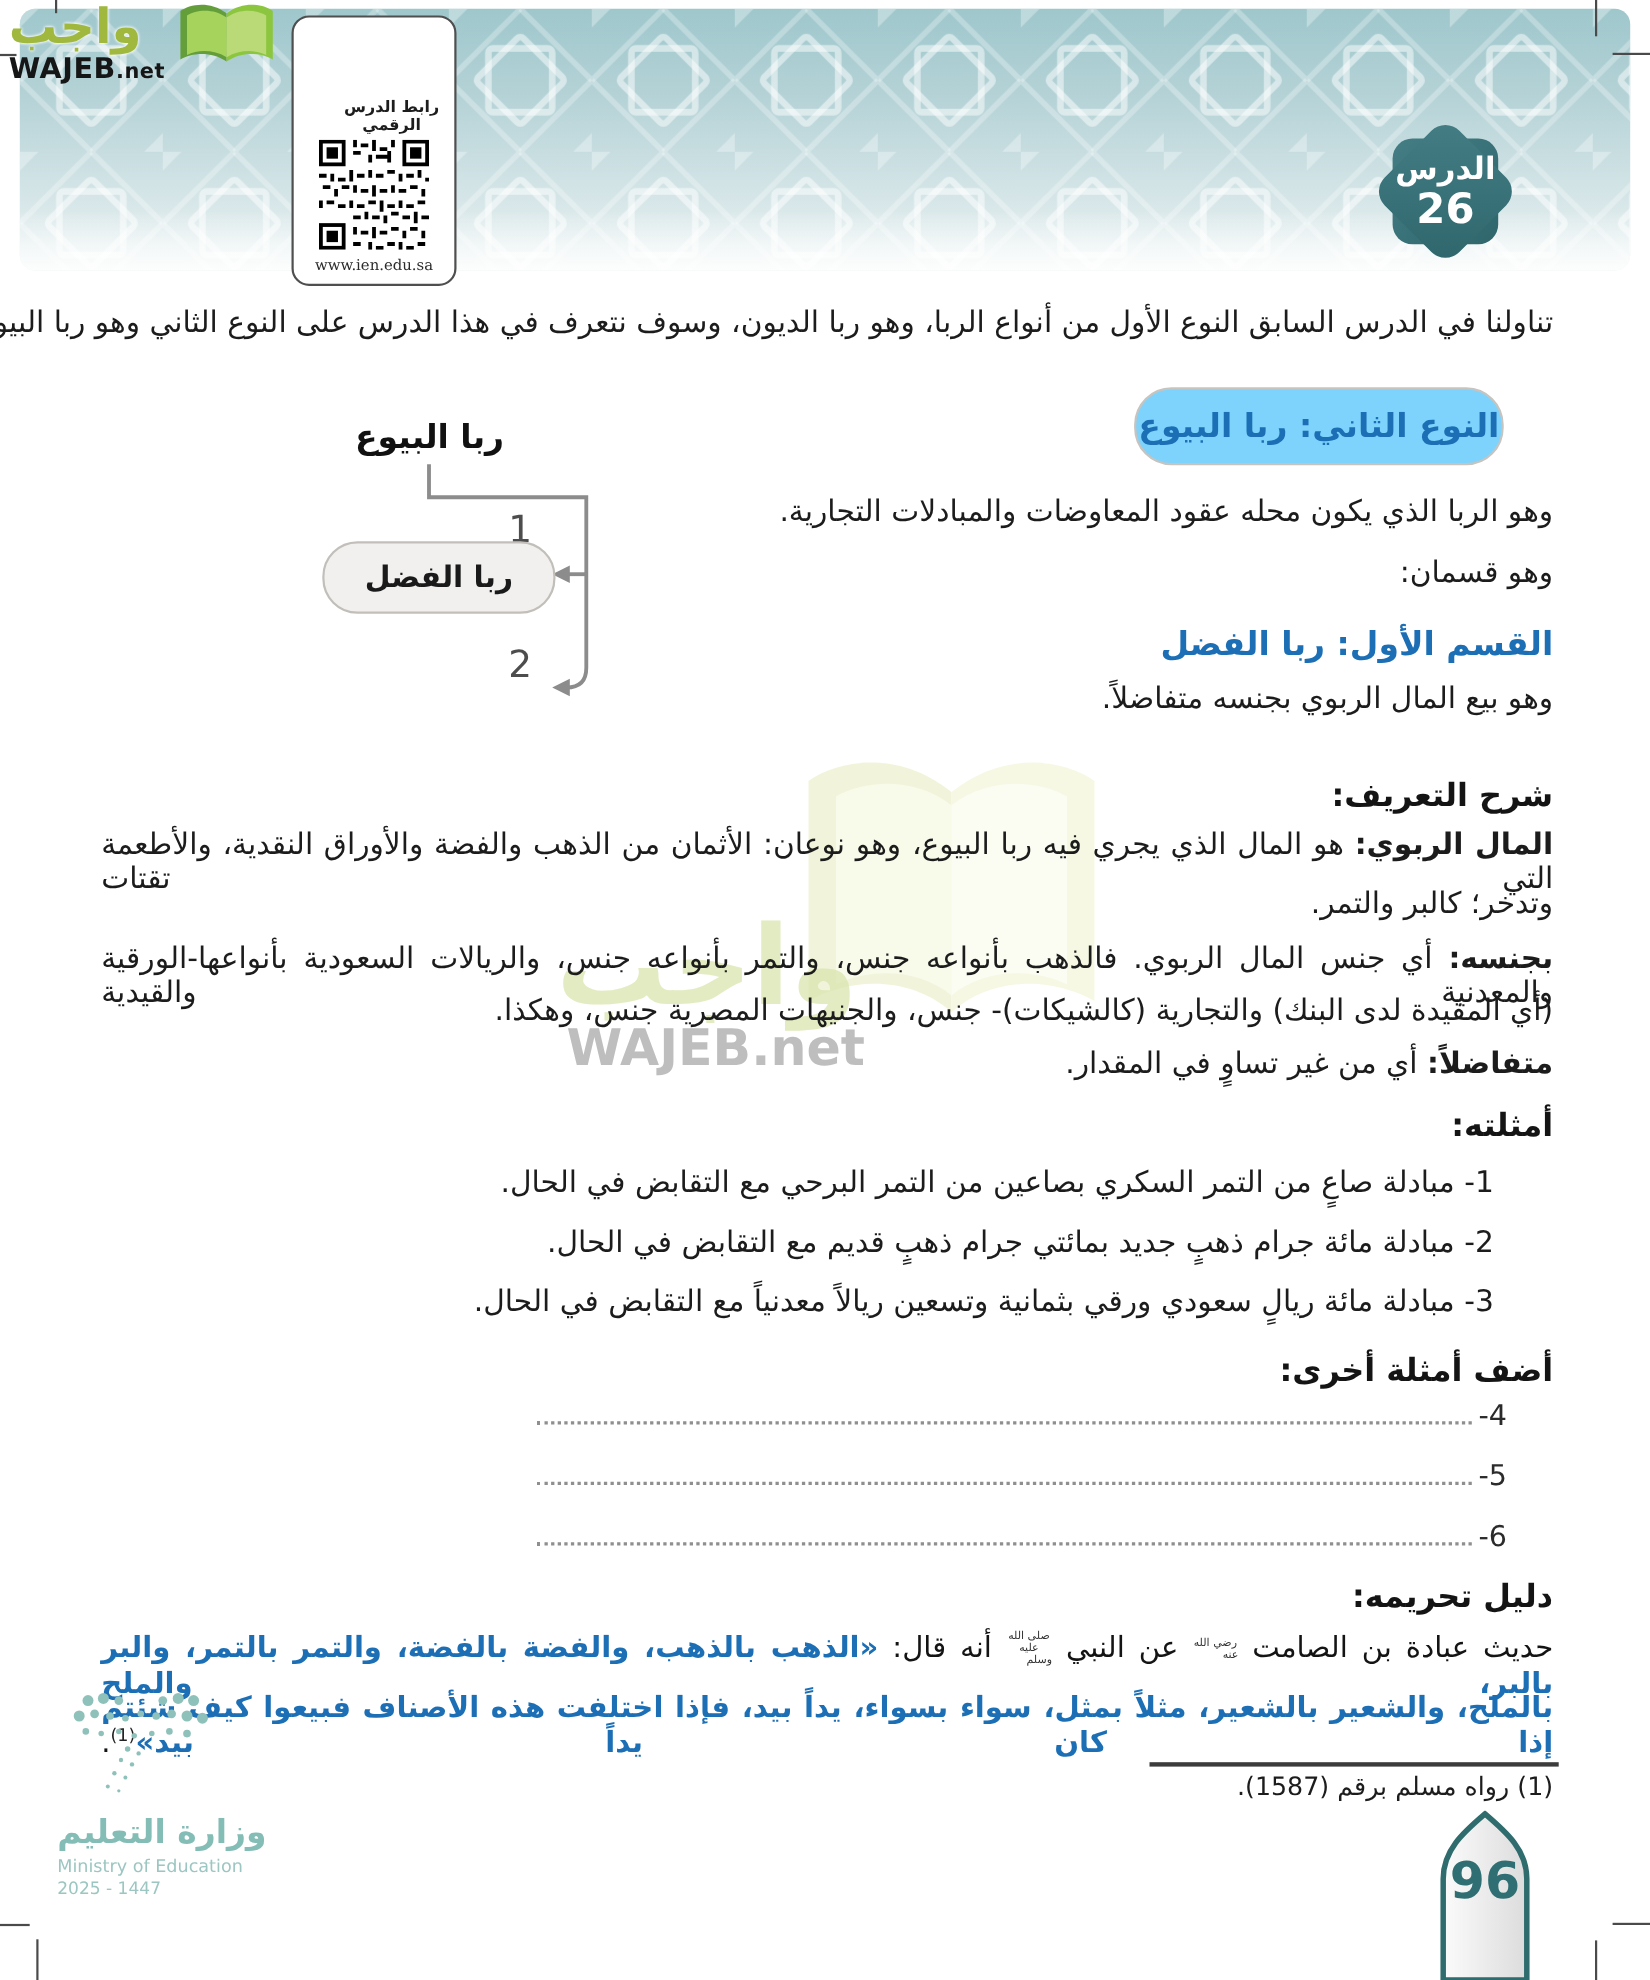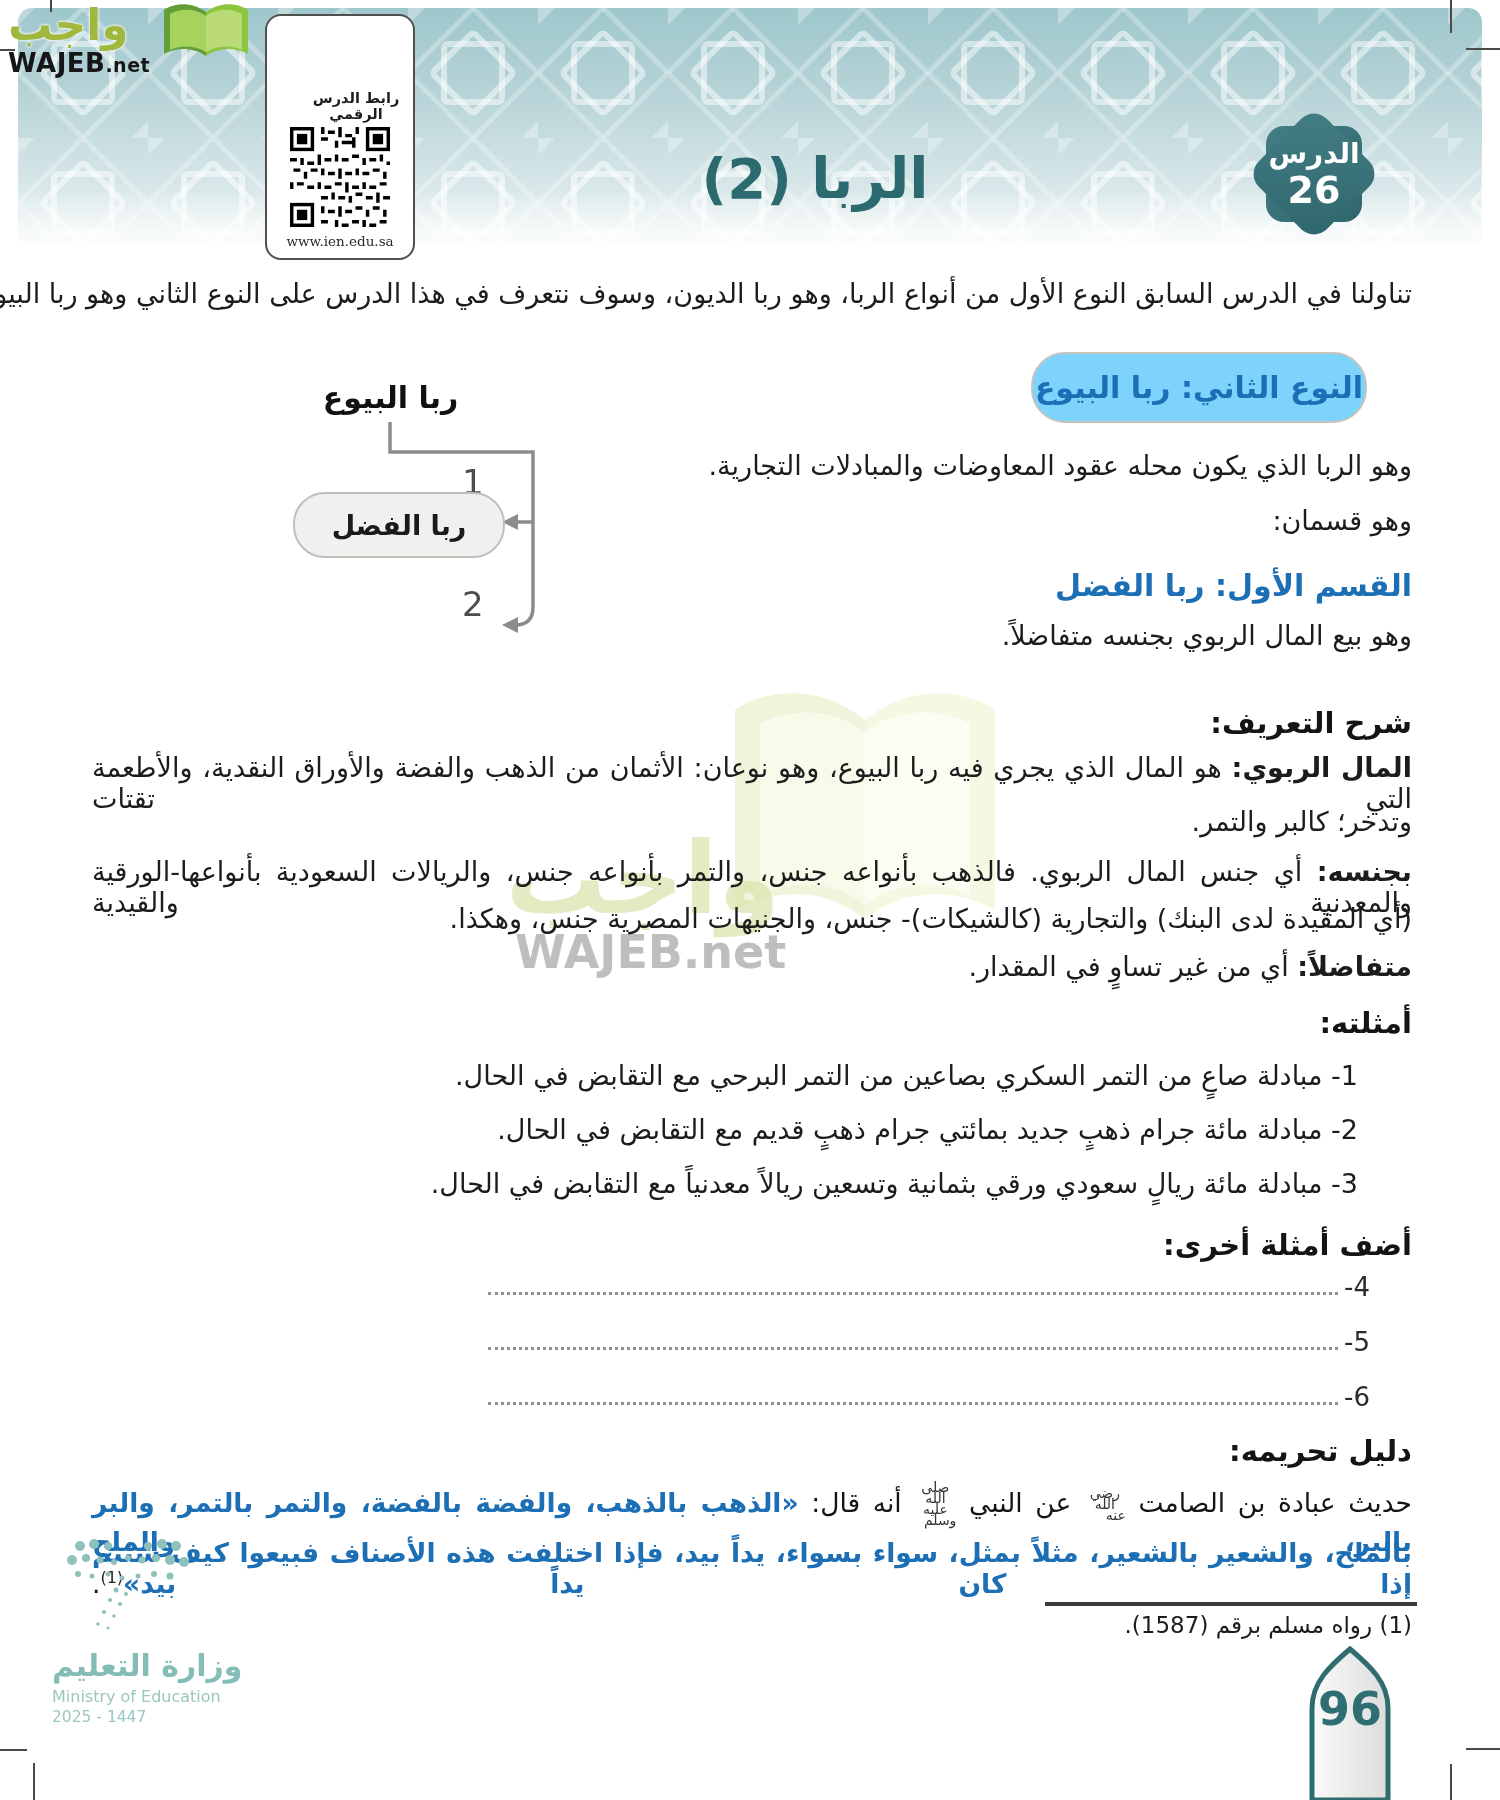--- a/index.html
+++ b/index.html
@@ -46,21 +46,21 @@
   .dg-pill{width:208px;height:62px;background:#f1f0ee;border:2px solid #c2bfbb;border-radius:32px;
         display:flex;align-items:center;justify-content:center;font-size:27px;font-weight:bold;color:#1a1a1a;}
   .dg-num{font-size:34px;color:#4d4d4d;font-weight:500;}
   
   .dotrow{left:488px;right:130px;display:flex;direction:rtl;align-items:flex-end;}
   .dotrow .num{font-size:26px;color:#2b2b2b;direction:ltr;}
   .dotrow .fill{flex:1;border-bottom:3px dotted #8f8f8f;margin-bottom:7px;margin-right:6px;}
   
   .hadith{left:92px;right:88px;font-size:26.5px;direction:rtl;text-align:justify;text-align-last:justify;color:#141414;}
   .hadith .blue{color:#1d6fb5;font-weight:bold;}
-  .honor{display:inline-block;width:42px;font-size:14px;line-height:11px;color:#333;
+  .honor{display:inline-block;width:42px;font-size:10px;line-height:11px;color:#333;
         text-align:center;vertical-align:middle;white-space:normal;}
   .fref{font-size:16px;color:#222;}
   .rule{left:1045px;width:372px;top:1602px;height:4px;background:#3c3c3c;}
   .footnote{right:88px;top:1612px;font-size:23px;color:#1c1c1c;white-space:nowrap;}
   
   .moe{left:52px;top:1538px;width:220px;direction:ltr;text-align:left;}
   .moe-ar{font-size:30px;font-weight:bold;color:#84bcb6;margin-top:6px;}
   .moe-en{font-size:16px;color:#9cc6c1;margin-top:4px;}
   .moe-yr{font-size:15.5px;color:#9cc6c1;margin-top:2px;}
   .dome{left:1306px;top:1646px;width:88px;height:154px;}
@@ -91,21 +91,20 @@
           <line x1="65" y1="0" x2="130" y2="65" stroke="#fff" stroke-width="5" opacity="0.28"></line>
           <rect x="-12" y="-12" width="24" height="24" fill="#fff" opacity="0.32" transform="rotate(45 0 0)"></rect>
           <rect x="118" y="118" width="24" height="24" fill="#fff" opacity="0.32" transform="rotate(45 130 130)"></rect>
         </pattern>
       </defs>
       <rect x="0" y="0" width="1464" height="238" fill="url(#geo)"></rect>
     </svg>
     <div class="band-fade"></div>
   </div>
 
-  <div class="abs page-title">الربا (2)</div>
 
   <div class="abs lesson-badge">
     <svg width="142" height="142">
       <defs>
         <linearGradient id="bgrad" x1="0" y1="0" x2="1" y2="1">
           <stop offset="0" stop-color="#447e84"></stop>
             <stop offset="1" stop-color="#2e666c"></stop>
         </linearGradient>
       </defs>
       <rect x="23" y="23" width="96" height="96" rx="18" fill="url(#bgrad)"></rect>

